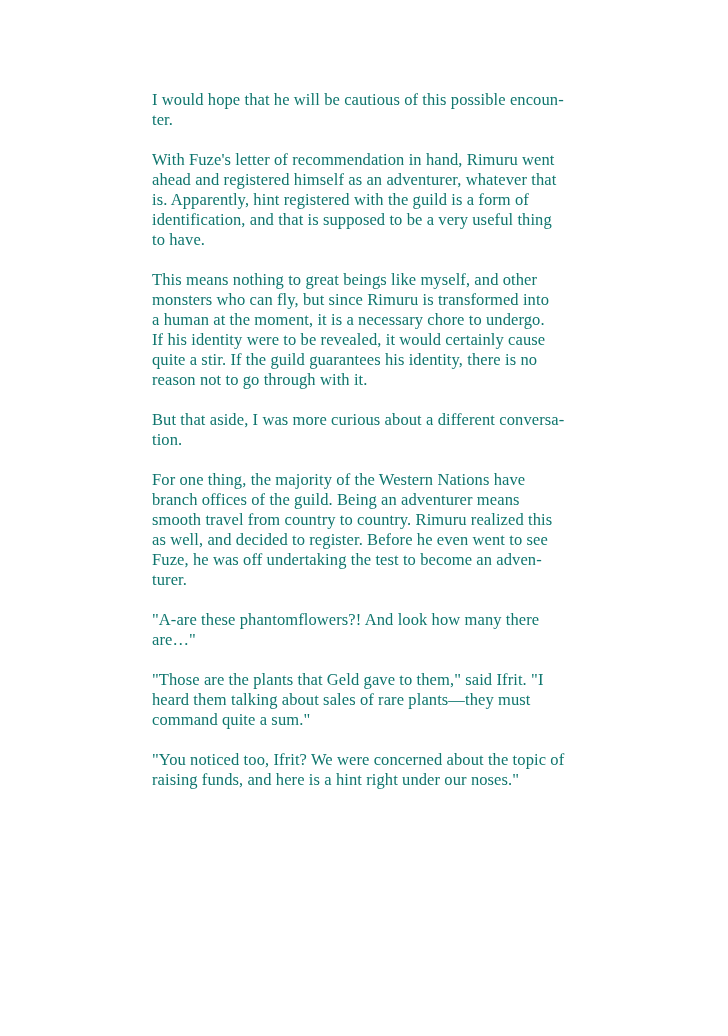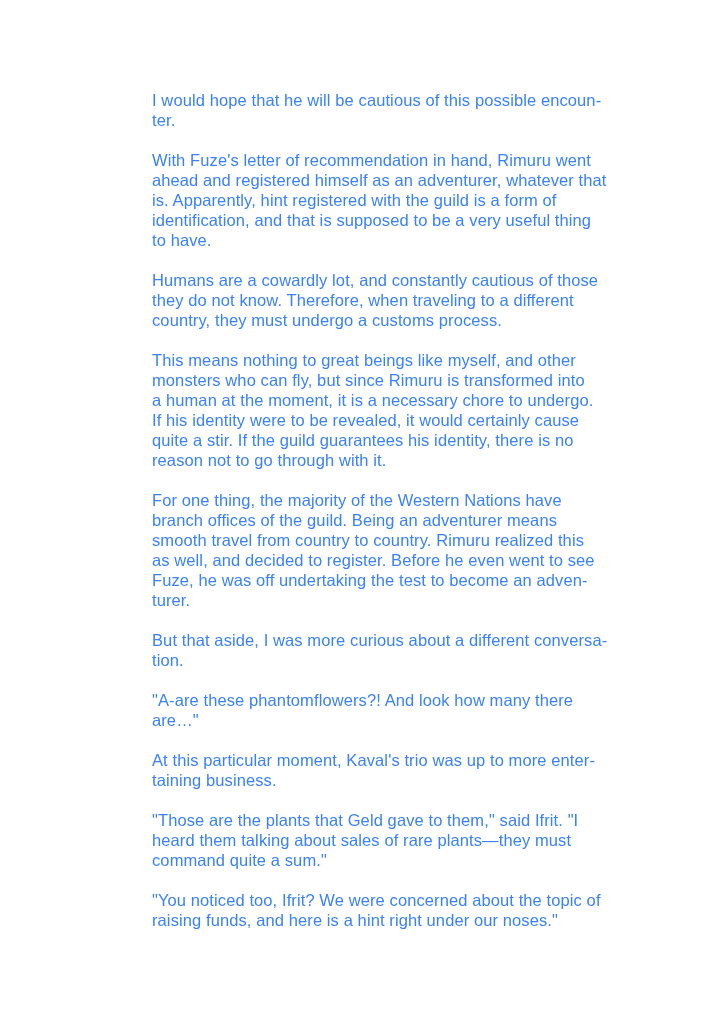--- a/index.html
+++ b/index.html
@@ -16,61 +16,56 @@
   }
   .page {
     position: absolute;
     left: 152px;
     top: 90px;
     width: 470px;
   }
   .page p {
     margin: 0 0 20px 0;
     padding: 0;
-    font-family: Liberation Sans, sans-serif;
+    font-family: Liberation Serif, serif;
     font-size: 16.5px;
     line-height: 20px;
-    color: #3b82f6;
+    color: #0f766e;
     white-space: pre;       
     letter-spacing: 0.1px;
   }
   .page p:last-child {
     margin-bottom: 0;
   }
 </style>
 </head>
 <body>
 
 <div class="page">
   <p>I would hope that he will be cautious of this possible encoun-
 ter.</p>
   <p>With Fuze's letter of recommendation in hand, Rimuru went
 ahead and registered himself as an adventurer, whatever that
 is. Apparently, hint registered with the guild is a form of
 identification, and that is supposed to be a very useful thing
 to have.</p>
-  <p>Humans are a cowardly lot, and constantly cautious of those
-they do not know. Therefore, when traveling to a different
-country, they must undergo a customs process.</p>
   <p>This means nothing to great beings like myself, and other
 monsters who can fly, but since Rimuru is transformed into
 a human at the moment, it is a necessary chore to undergo.
 If his identity were to be revealed, it would certainly cause
 quite a stir. If the guild guarantees his identity, there is no
 reason not to go through with it.</p>
+  <p>But that aside, I was more curious about a different conversa-
+tion.</p>
   <p>For one thing, the majority of the Western Nations have
 branch offices of the guild. Being an adventurer means
 smooth travel from country to country. Rimuru realized this
 as well, and decided to register. Before he even went to see
 Fuze, he was off undertaking the test to become an adven-
 turer.</p>
-  <p>But that aside, I was more curious about a different conversa-
-tion.</p>
   <p>"A-are these phantomflowers?! And look how many there
 are…"</p>
-  <p>At this particular moment, Kaval's trio was up to more enter-
-taining business.</p>
   <p>"Those are the plants that Geld gave to them," said Ifrit. "I
 heard them talking about sales of rare plants—they must
 command quite a sum."</p>
   <p>"You noticed too, Ifrit? We were concerned about the topic of
 raising funds, and here is a hint right under our noses."</p>
 </div>
 
 </body></html>

